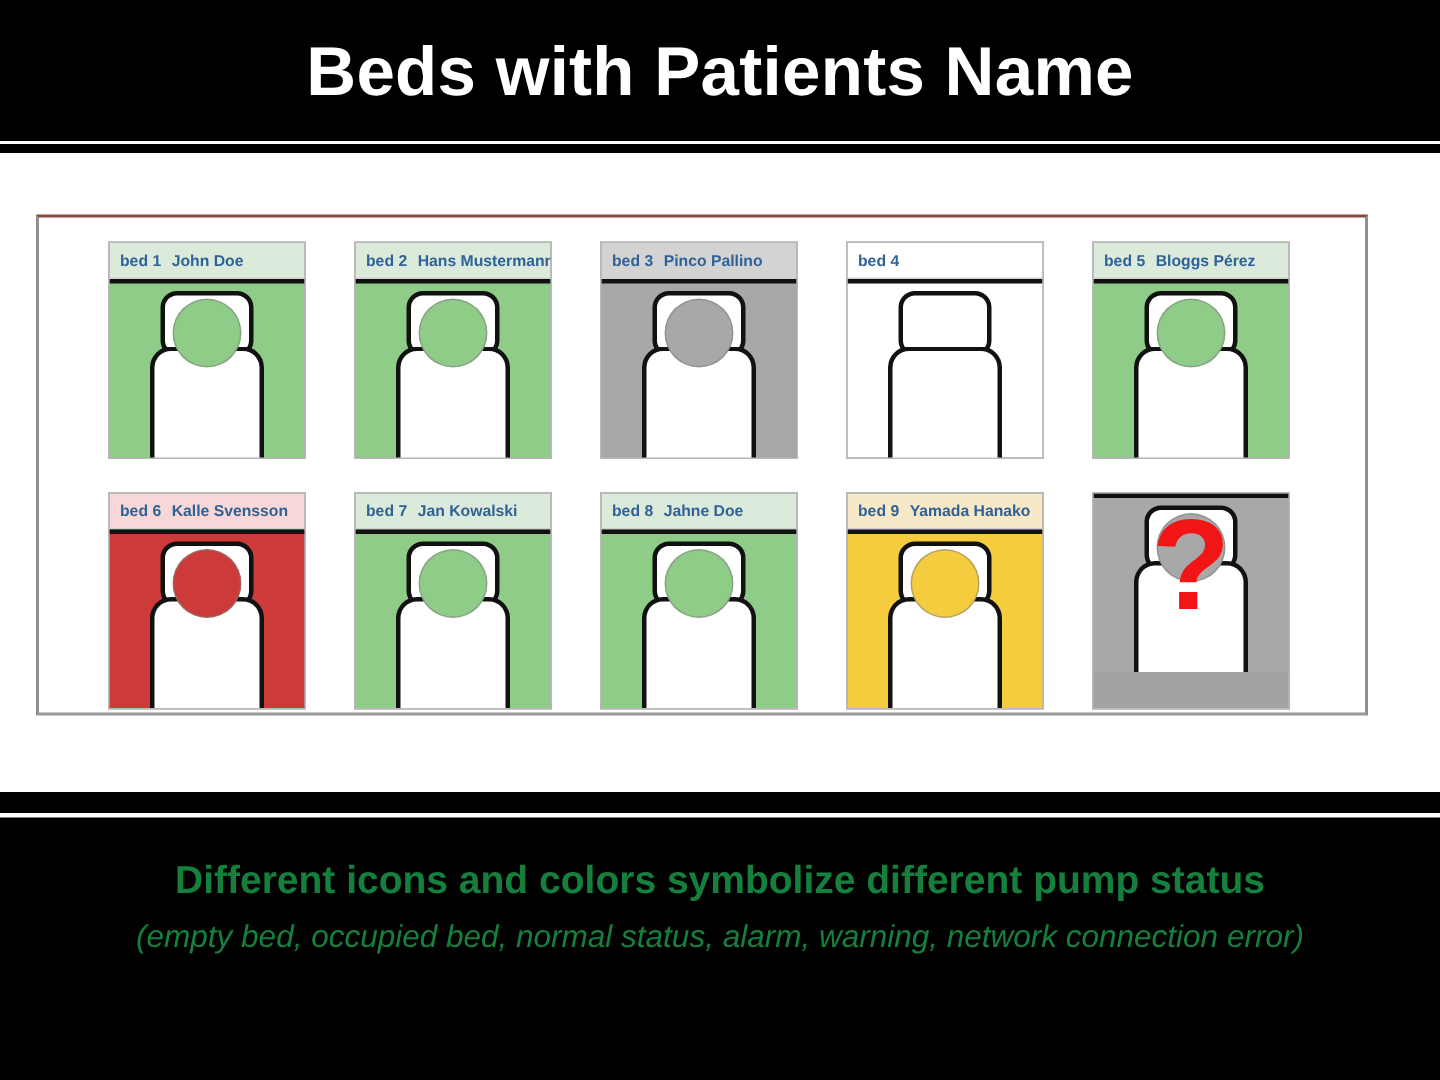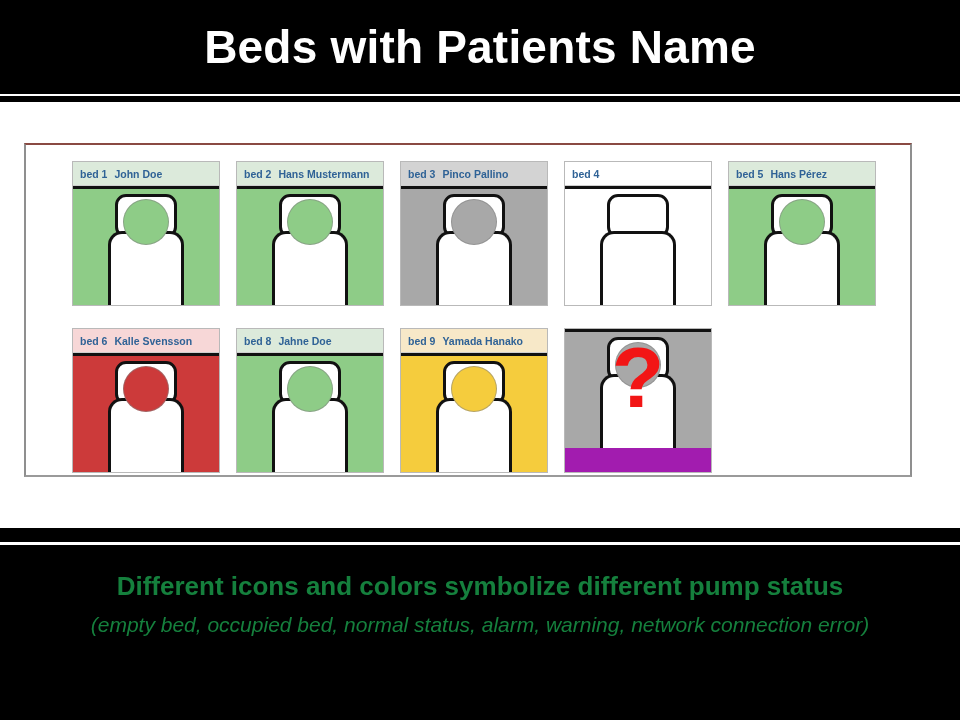--- a/index.html
+++ b/index.html
@@ -86,25 +86,25 @@
     display: grid;
     grid-template-columns: repeat(5, 142px);
     grid-auto-rows: 145px;
     column-gap: 22px;
     row-gap: 22px;
   }
 
   
   .bed-card {
     position: relative;
-    width: 148px;
+    width: 132px;
     height: 145px;
     box-sizing: border-box;
     border: 1px solid #b9b9b9;
-    background: #a21caf;
+    background: #a3a3a3;
     overflow: hidden;
   }
   .bed-header {
     position: relative;
     height: 24px;
     box-sizing: border-box;
     display: flex;
     align-items: center;
     padding-left: 7px;
     gap: 7px;
@@ -279,37 +279,48 @@
               <span class="bed-patient"></span>
             </div>
             <div class="bed-body" style="background: rgb(255, 255, 255);">
               <div class="pillow"></div>
               <div class="torso"></div>
             </div>
           </div>
           <div class="bed-card">
             <div class="bed-header" style="background: rgb(220, 234, 219);">
               <span class="bed-no">bed 5</span>
-              <span class="bed-patient">Hans Pérez</span>
+              <span class="bed-patient">Bloggs Pérez</span>
             </div>
             <div class="bed-body" style="background: rgb(142, 204, 135);">
               <div class="pillow"></div>
               <div class="torso"></div>
               <div class="head" style="background: rgb(142, 204, 135);"></div>
             </div>
           </div>
           <div class="bed-card">
             <div class="bed-header" style="background: rgb(247, 215, 215);">
               <span class="bed-no">bed 6</span>
               <span class="bed-patient">Kalle Svensson</span>
             </div>
             <div class="bed-body" style="background: rgb(204, 58, 58);">
               <div class="pillow"></div>
               <div class="torso"></div>
               <div class="head" style="background: rgb(204, 58, 58);"></div>
+            </div>
+          </div>
+          <div class="bed-card">
+            <div class="bed-header" style="background: rgb(220, 234, 219);">
+              <span class="bed-no">bed 7</span>
+              <span class="bed-patient">Jan Kowalski</span>
+            </div>
+            <div class="bed-body" style="background: rgb(142, 204, 135);">
+              <div class="pillow"></div>
+              <div class="torso"></div>
+              <div class="head" style="background: rgb(142, 204, 135);"></div>
             </div>
           </div>
           <div class="bed-card">
             <div class="bed-header" style="background: rgb(220, 234, 219);">
               <span class="bed-no">bed 8</span>
               <span class="bed-patient">Jahne Doe</span>
             </div>
             <div class="bed-body" style="background: rgb(142, 204, 135);">
               <div class="pillow"></div>
               <div class="torso"></div>

